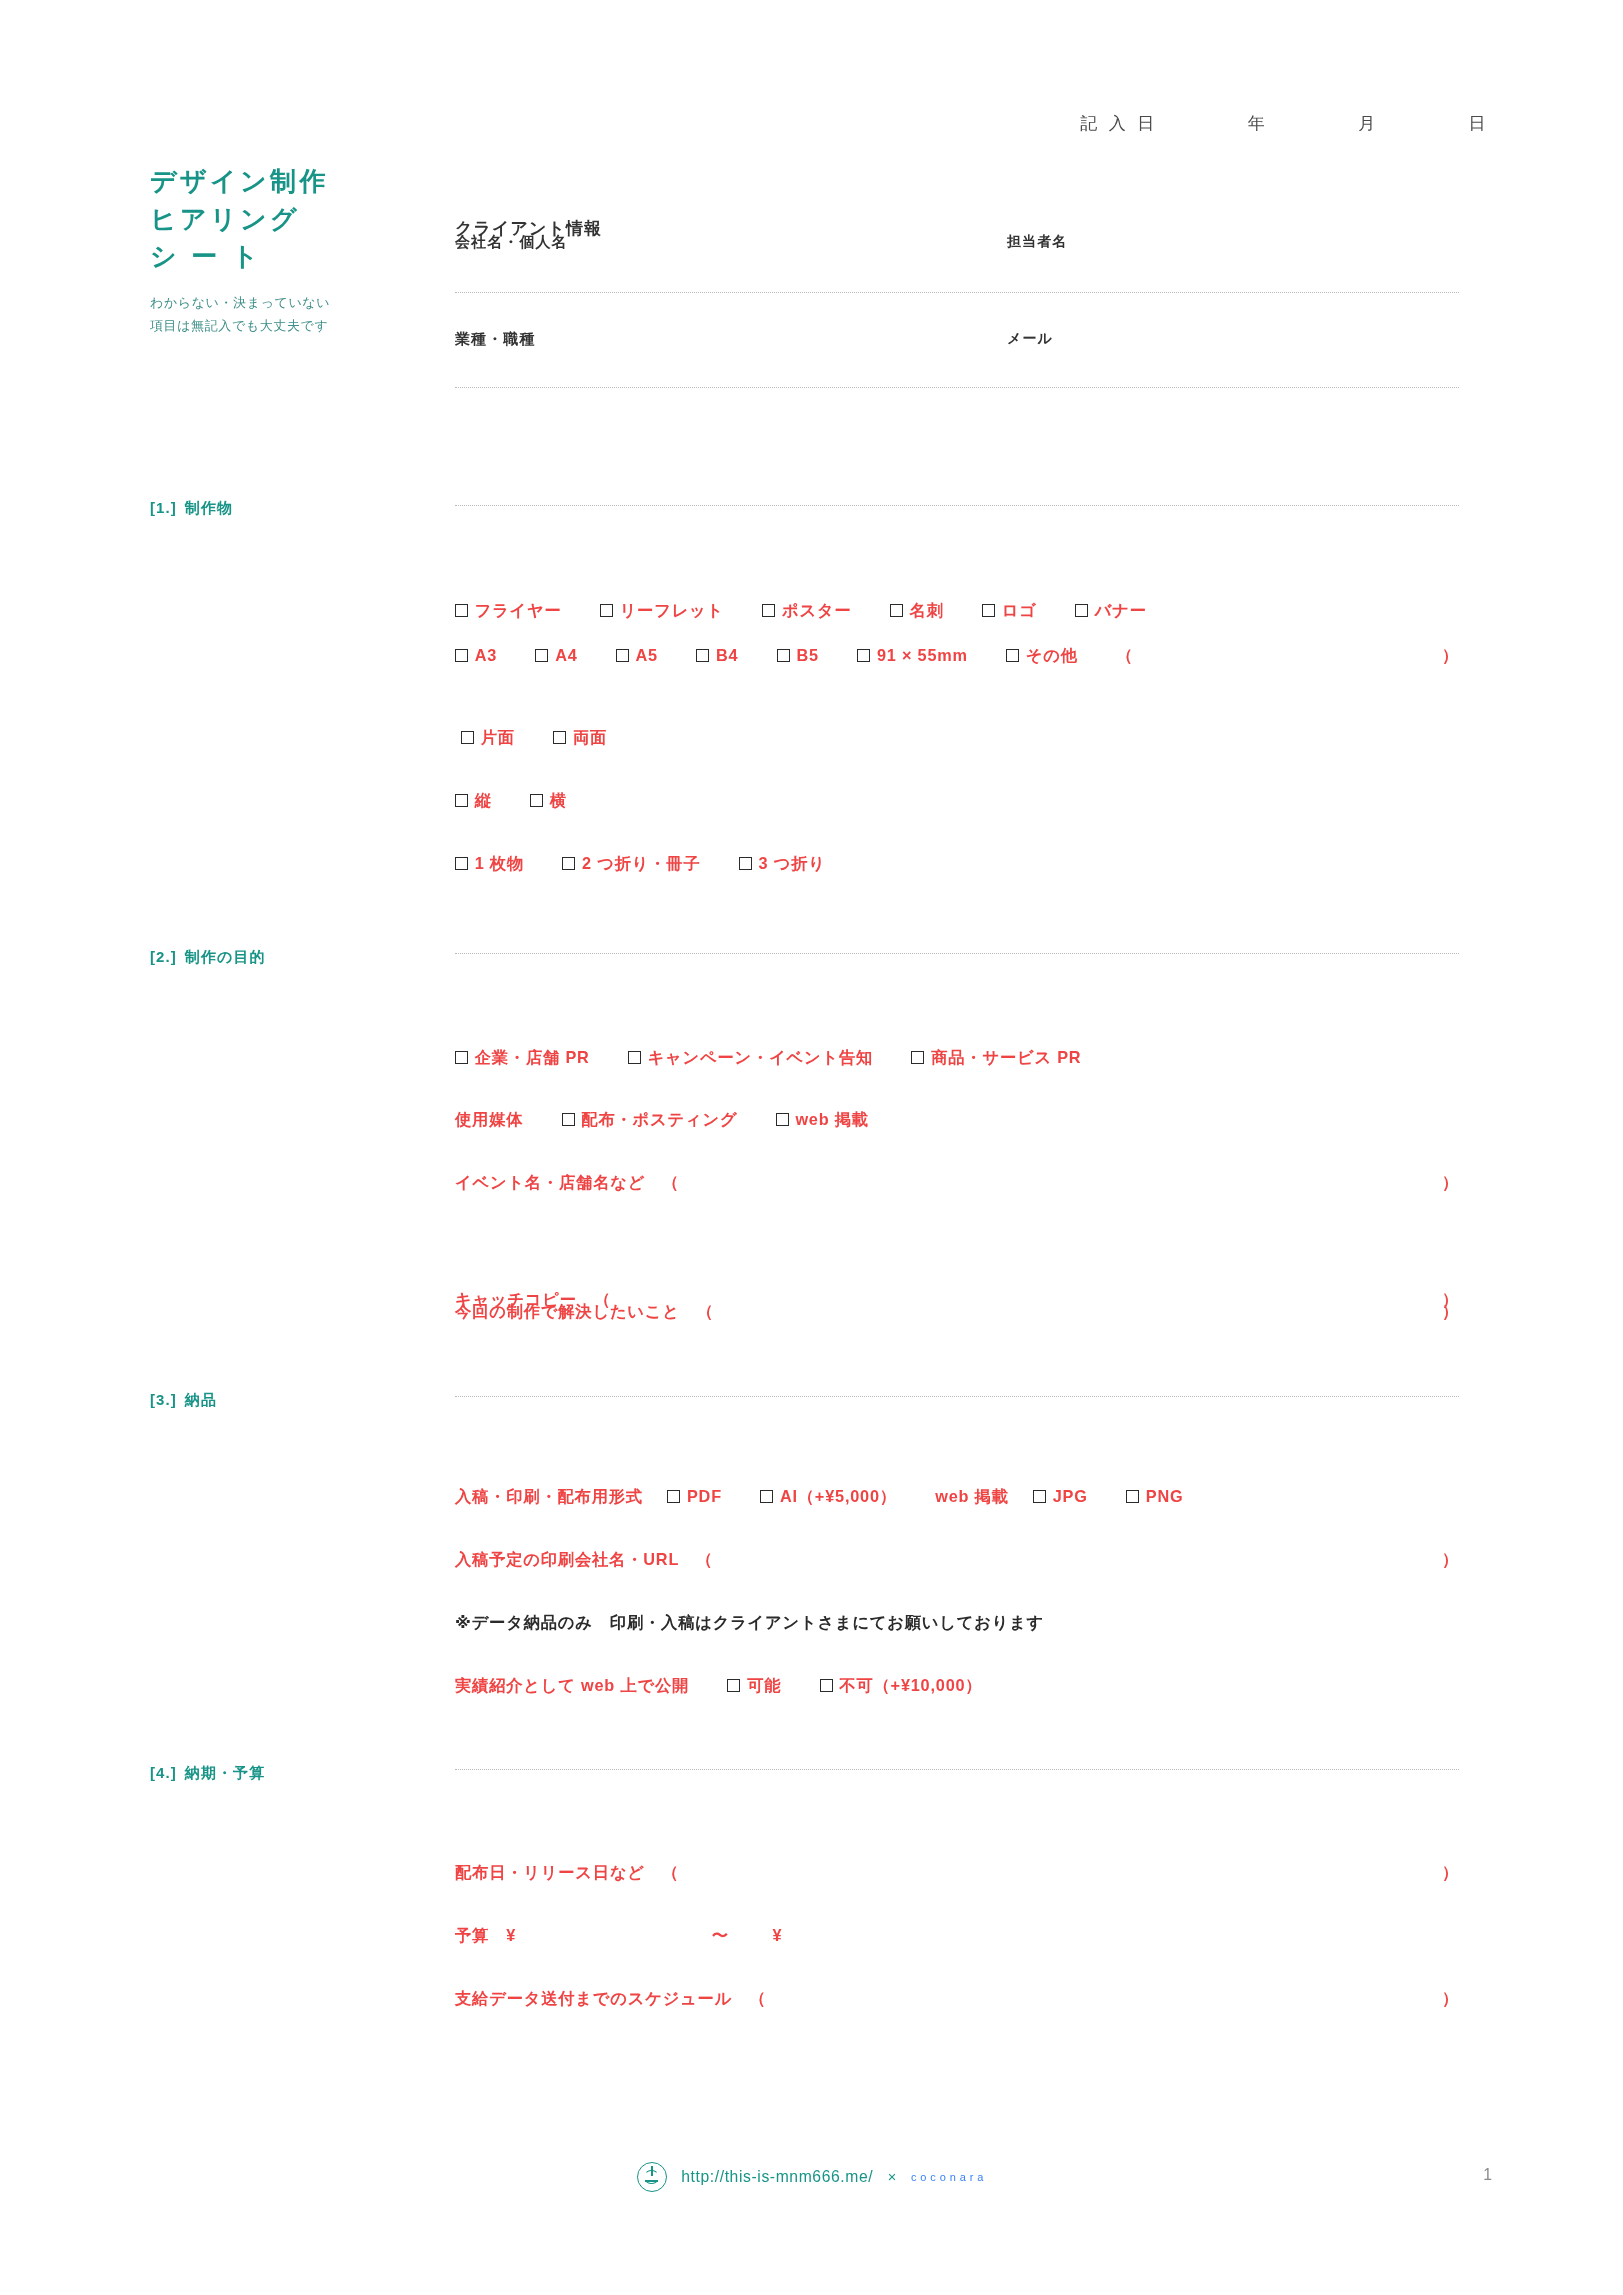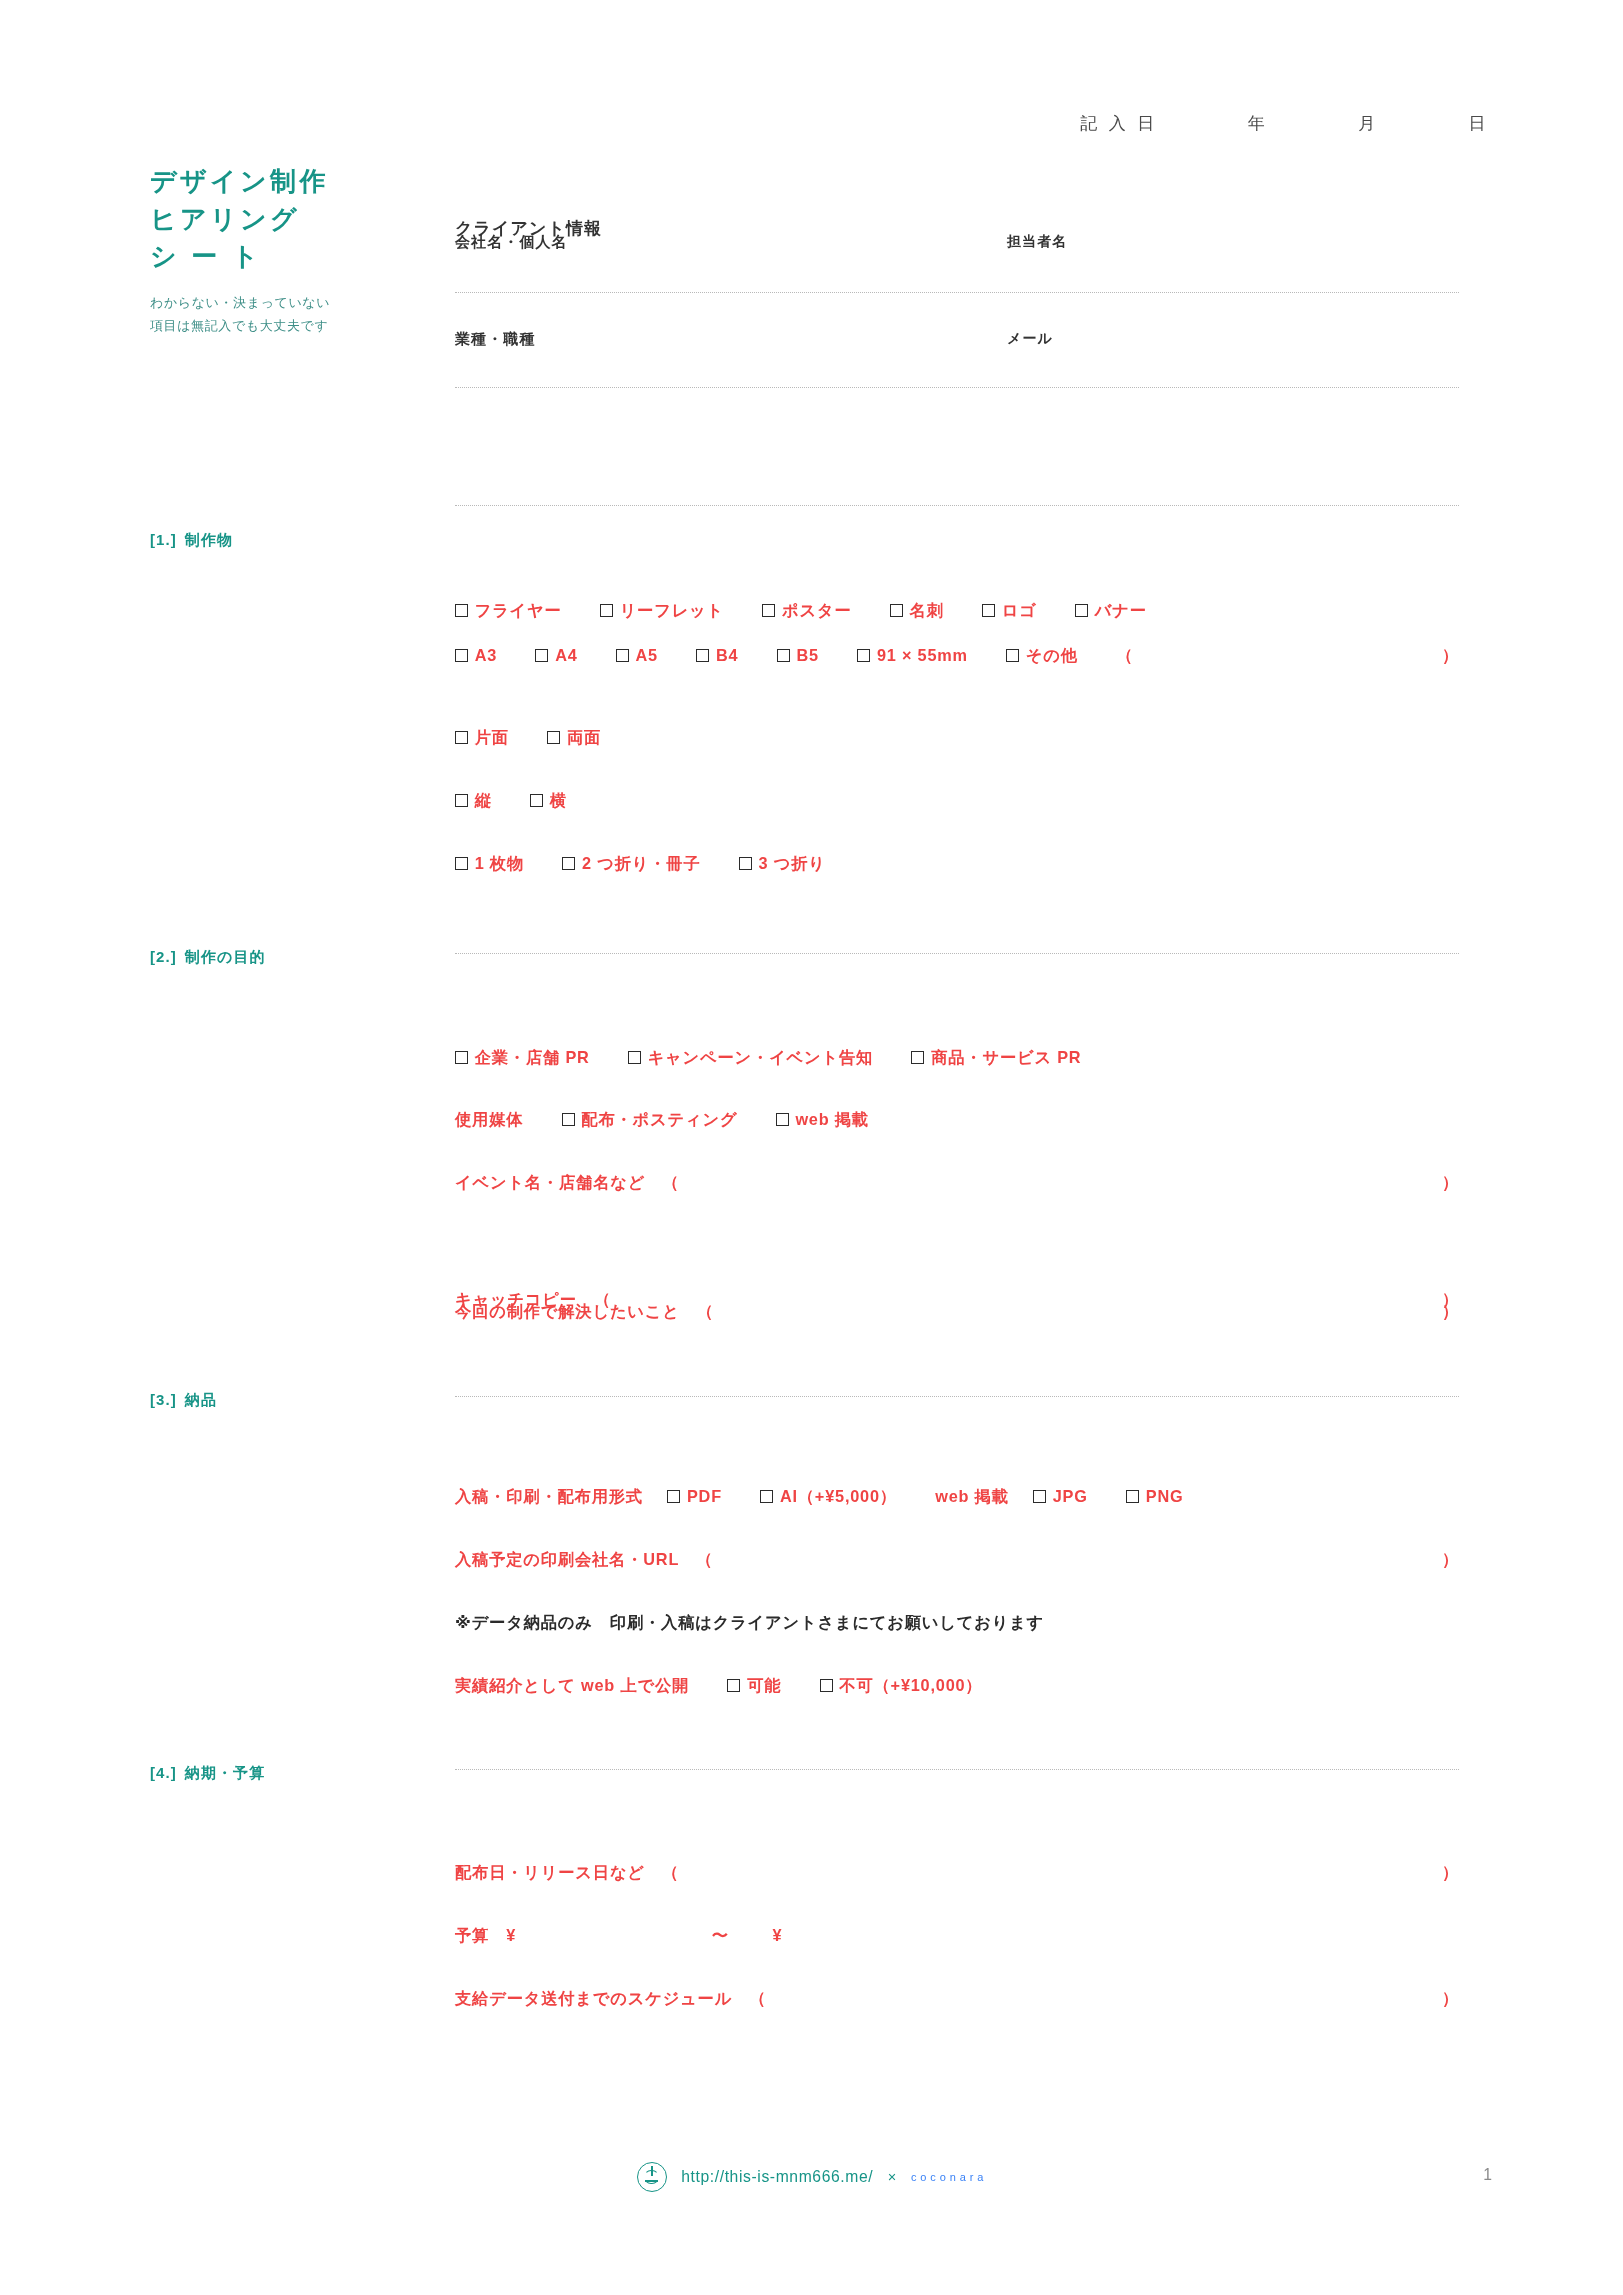--- a/index.html
+++ b/index.html
@@ -253,21 +253,21 @@
     <span class="lbl-b">担当者名</span>
   </div>
   <div class="dotline" style="top:292px;"></div>
 
   <div class="client-row" style="top:330px;">
     <span class="lbl-a">業種・職種</span>
     <span class="lbl-b">メール</span>
   </div>
   <div class="dotline" style="top:387px;"></div>
 
-  <div class="sec-head" style="top:499px;margin-top:32px;">
+  <div class="sec-head" style="top:499px;">
     <span class="num">[1.]</span><span>制作物</span>
   </div>
   <div class="sec-rule" style="top:505px;"></div>
 
   <div class="row" style="top:600px;">
     <span><span class="cb"></span><span>フライヤー</span></span><span class="gap-m"></span>
     <span><span class="cb"></span><span>リーフレット</span></span><span class="gap-m"></span>
     <span><span class="cb"></span><span>ポスター</span></span><span class="gap-m"></span>
     <span><span class="cb"></span><span>名刺</span></span><span class="gap-m"></span>
     <span><span class="cb"></span><span>ロゴ</span></span><span class="gap-m"></span>
@@ -279,21 +279,21 @@
     <span><span class="cb"></span><span>A4</span></span><span class="gap-m"></span>
     <span><span class="cb"></span><span>A5</span></span><span class="gap-m"></span>
     <span><span class="cb"></span><span>B4</span></span><span class="gap-m"></span>
     <span><span class="cb"></span><span>B5</span></span><span class="gap-m"></span>
     <span><span class="cb"></span><span>91 × 55mm</span></span><span class="gap-m"></span>
     <span><span class="cb"></span><span>その他</span></span><span class="gap-m"></span>
     <span>（</span>
     <span class="paren-close">）</span>
   </div>
 
-  <div class="row" style="top:727px;">
+  <div class="row" style="top:727px;margin-left:6px;">
     <span><span class="cb"></span><span>片面</span></span><span class="gap-m"></span>
     <span><span class="cb"></span><span>両面</span></span>
   </div>
 
   <div class="row" style="top:790px;">
     <span><span class="cb"></span><span>縦</span></span><span class="gap-m"></span>
     <span><span class="cb"></span><span>横</span></span>
   </div>
 
   <div class="row" style="top:853px;">

